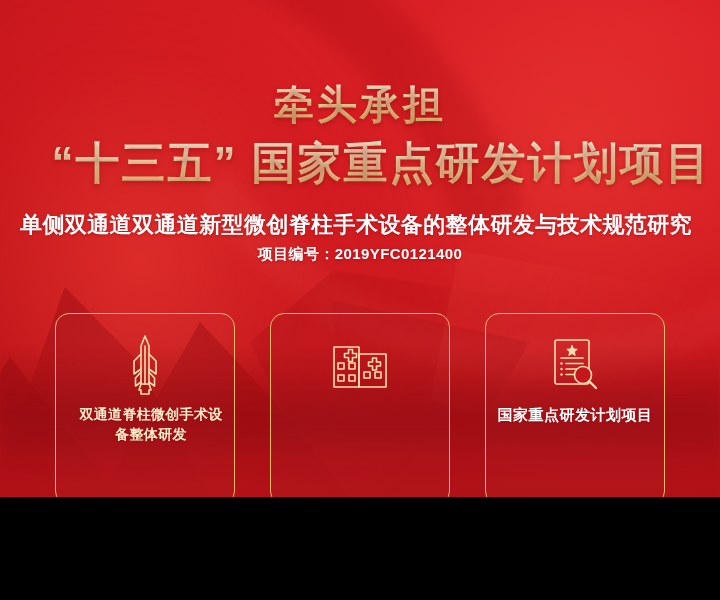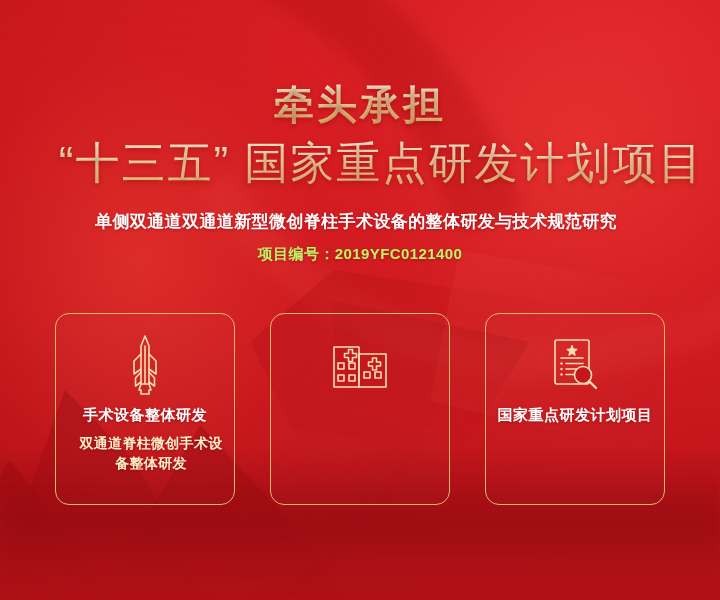--- a/index.html
+++ b/index.html
@@ -3,21 +3,21 @@
 <meta charset="utf-8">
 <style>
   html, body {
     margin: 0;
     padding: 0;
     background: #000;
   }
   #poster {
     position: relative;
     width: 720px;
-    height: 600px;
+    height: 497px;
     overflow: hidden;
     font-family: "Liberation Sans", "DejaVu Sans", sans-serif;
     background: #d01a20;
   }
 
   
   .bg-base {
     position: absolute;
     inset: 0;
     background:
@@ -153,50 +153,50 @@
     -webkit-background-clip: text;
     background-clip: text;
     -webkit-text-fill-color: transparent;
     text-shadow: 0 2px 4px rgba(110,6,10,0.35);
   }
   .title-2 {
     position: absolute;
     top: 140px; left: 0; right: 0;
     text-align: center;
     font-size: 44px;
-    font-weight: normal;
+    font-weight: bold;
     letter-spacing: 2px;
     line-height: 1.05;
     white-space: nowrap;
     color: #f7e6b6;
     background: linear-gradient(180deg, #fdf5da 0%, #f5e1ac 48%, #e8c77e 100%);
     -webkit-background-clip: text;
     background-clip: text;
     -webkit-text-fill-color: transparent;
     text-shadow: 0 2px 5px rgba(110,6,10,0.35);
     margin-left: 43px;
   }
   .subtitle {
     position: absolute;
     top: 210px; left: 0; right: 8px;
     text-align: center;
-    font-size: 17px;
+    font-size: 22px;
     font-weight: bold;
     letter-spacing: .4px;
     color: #ffffff;
     text-shadow: 0 1px 3px rgba(120,6,10,0.45);
   }
   .project-no {
     position: absolute;
     top: 245px; left: 0; right: 0;
     text-align: center;
     font-size: 15px;
     font-weight: bold;
     letter-spacing: .4px;
-    color: #bef264;
+    color: #ffffff;
     text-shadow: 0 1px 3px rgba(120,6,10,0.45);
   }
 
   
   .cards {
     position: absolute;
     top: 313px; left: 55px;
     width: 610px; height: 192px;
     display: flex;
     justify-content: space-between;
@@ -282,21 +282,20 @@
           <svg width="34" height="62" viewBox="0 0 34 62" fill="none" stroke="#f5dfae" stroke-width="1.6" stroke-linejoin="round" stroke-linecap="round">
             <path d="M17 2 L21 12 L21 50 L13 50 L13 12 Z"></path>
             <path d="M13 20 L6 27 L6 40 L13 35"></path>
             <path d="M21 20 L28 27 L28 40 L21 35"></path>
             <path d="M13 38 L7.5 44 L7.5 52 L13 48"></path>
             <path d="M21 38 L26.5 44 L26.5 52 L21 48"></path>
             <path d="M13 50 L11 56 L13 56 L13 60 L21 60 L21 56 L23 56 L21 50"></path>
             <line x1="17" y1="12" x2="17" y2="50"></line>
           </svg>
         </div>
-        <div class="card-title">手术设备整体研发</div>
         <div class="card-desc">双通道脊柱微创手术设备整体研发</div>
       </div>
 
       <div class="card">
         <div class="card-icon">
           <svg width="58" height="50" viewBox="0 0 58 50" fill="none" stroke="#f5dfae" stroke-width="1.6" stroke-linejoin="round" stroke-linecap="round">
             <rect x="3" y="7" width="25" height="40"></rect>
             <rect x="28" y="14" width="27" height="33"></rect>
             <path d="M13.5 13.5 h4 v-4 h4 v4 h4 v4 h-4 v4 h-4 v-4 h-4 z"></path>
             <path d="M37.5 22 h4 v-4 h4 v4 h4 v4 h-4 v4 h-4 v-4 h-4 z"></path>

